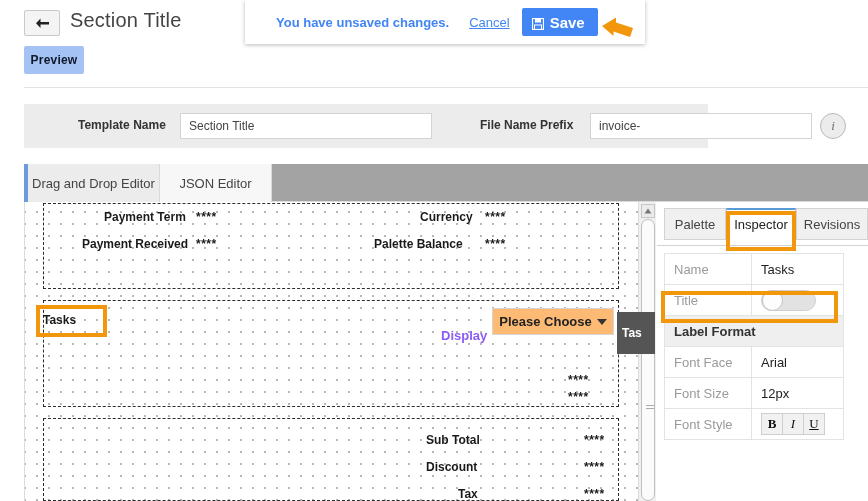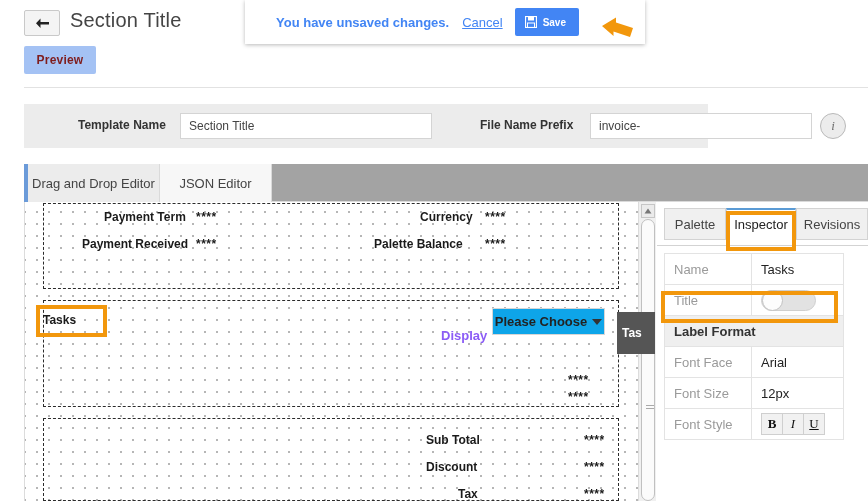--- a/index.html
+++ b/index.html
@@ -17,40 +17,40 @@
     position:absolute;left:24px;top:10px;width:36px;height:26px;
     background:#f4f4f4;border:1px solid #c9c9c9;border-radius:2px;
     display:flex;align-items:center;justify-content:center;
     font-size:15px;color:#222;cursor:pointer;box-sizing:border-box;
   }
   #page-title{
     position:absolute;left:70px;top:9px;font-size:20px;color:#444;
     font-weight:400;letter-spacing:.2px;white-space:nowrap;
   }
   #preview-btn{
-    position:absolute;left:24px;top:46px;width:72px;height:28px;
-    background:#a4c2f4;color:#7f1d1d;border:none;border-radius:2px;
+    position:absolute;left:24px;top:46px;width:60px;height:28px;
+    background:#a4c2f4;color:#0f172a;border:none;border-radius:2px;
     font-size:12px;font-weight:bold;font-family:"Liberation Sans",sans-serif;
     cursor:pointer;letter-spacing:.2px;
   }
   #header-rule{position:absolute;left:24px;top:87px;width:844px;height:1px;background:#e2e2e2;}
 
   
   #toast{
     position:absolute;left:245px;top:0;width:400px;height:44px;
     background:#fff;box-shadow:0 1px 4px rgba(0,0,0,.28);
     display:flex;align-items:center;z-index:40;
   }
   #toast-msg{margin-left:31px;color:#4285f4;font-weight:bold;font-size:13px;white-space:nowrap;}
   #toast-cancel{
-    margin-left:13px;color:#4285f4;font-size:13px;text-decoration:underline;cursor:pointer;
+    margin-left:20px;color:#4285f4;font-size:13px;text-decoration:underline;cursor:pointer;
   }
   #toast-save{
     margin-left:12px;height:28px;padding:0 13px 0 10px;background:#4285f4;color:#fff;
-    border:none;border-radius:2px;font-size:10px;font-weight:bold;cursor:pointer;
+    border:none;border-radius:2px;font-size:15px;font-weight:bold;cursor:pointer;
     display:flex;align-items:center;gap:6px;font-family:"Liberation Sans",sans-serif;
   }
   #save-icon{display:inline-block;width:12px;height:12px;}
   #arrow-pointer{position:absolute;left:600px;top:14px;width:50px;height:26px;z-index:45;}
 
   
   #meta-bar{
     position:absolute;left:24px;top:104px;width:684px;height:44px;
     background:#ececec;box-sizing:border-box;
   }
@@ -109,21 +109,21 @@
   
   .hl{position:absolute;border:4px solid #f2970c;box-sizing:border-box;z-index:30;pointer-events:none;}
 
   #tasks-label{
     position:absolute;left:43px;top:313px;font-size:12px;font-weight:bold;color:#1a1a1a;z-index:31;
   }
   #hl-tasks{left:36px;top:305px;width:71px;height:32px;}
 
   #display-label{position:absolute;left:441px;top:300px;font-size:13px;font-weight:bold;color:#8b5cf6;margin-top:28px;}
   #choose-select{
-    position:absolute;left:492px;top:308px;width:113px;height:27px;background:#0ea5e9;
+    position:absolute;left:492px;top:308px;width:122px;height:27px;background:#fdba74;
     border:1px solid #d6d6d6;box-sizing:border-box;display:flex;align-items:center;
     justify-content:center;gap:5px;font-size:13px;color:#222;font-weight:bold;cursor:pointer;
   }
   #caret-down{width:0;height:0;border-left:5px solid transparent;border-right:5px solid transparent;border-top:6px solid #333;}
 
   #drag-chip{
     position:absolute;left:617px;top:312px;width:38px;height:42px;background:#555;
     color:#fff;font-size:12px;font-weight:bold;display:flex;align-items:center;
     padding-left:5px;box-sizing:border-box;overflow:hidden;z-index:25;
   }

